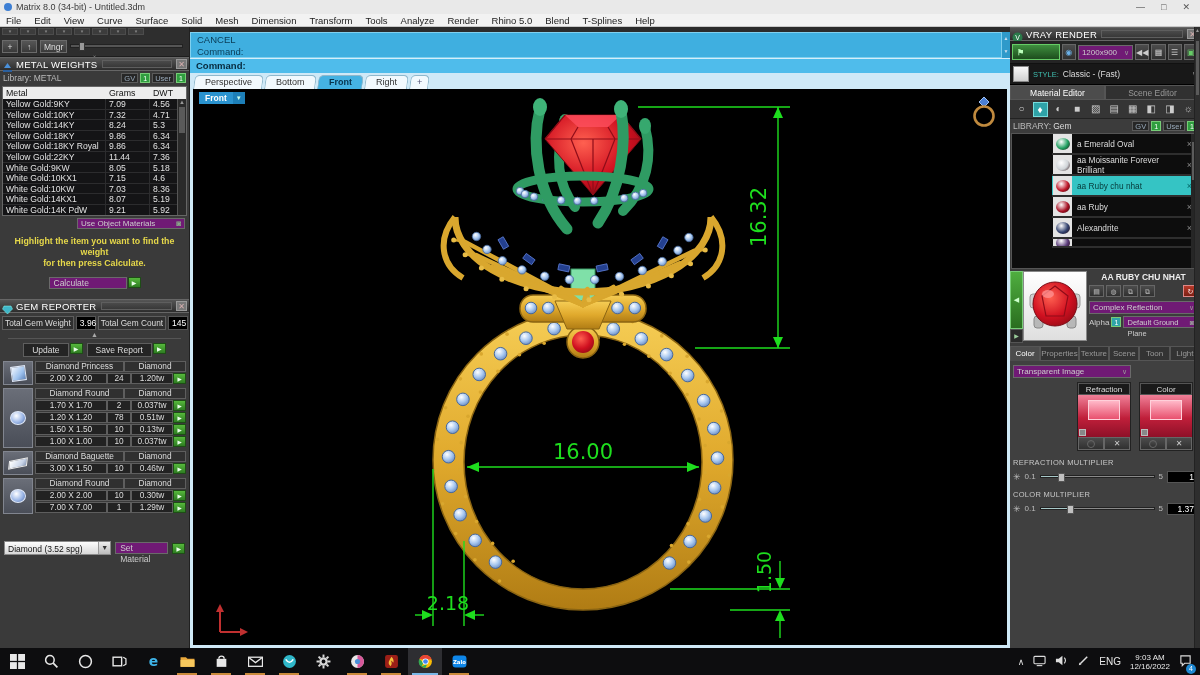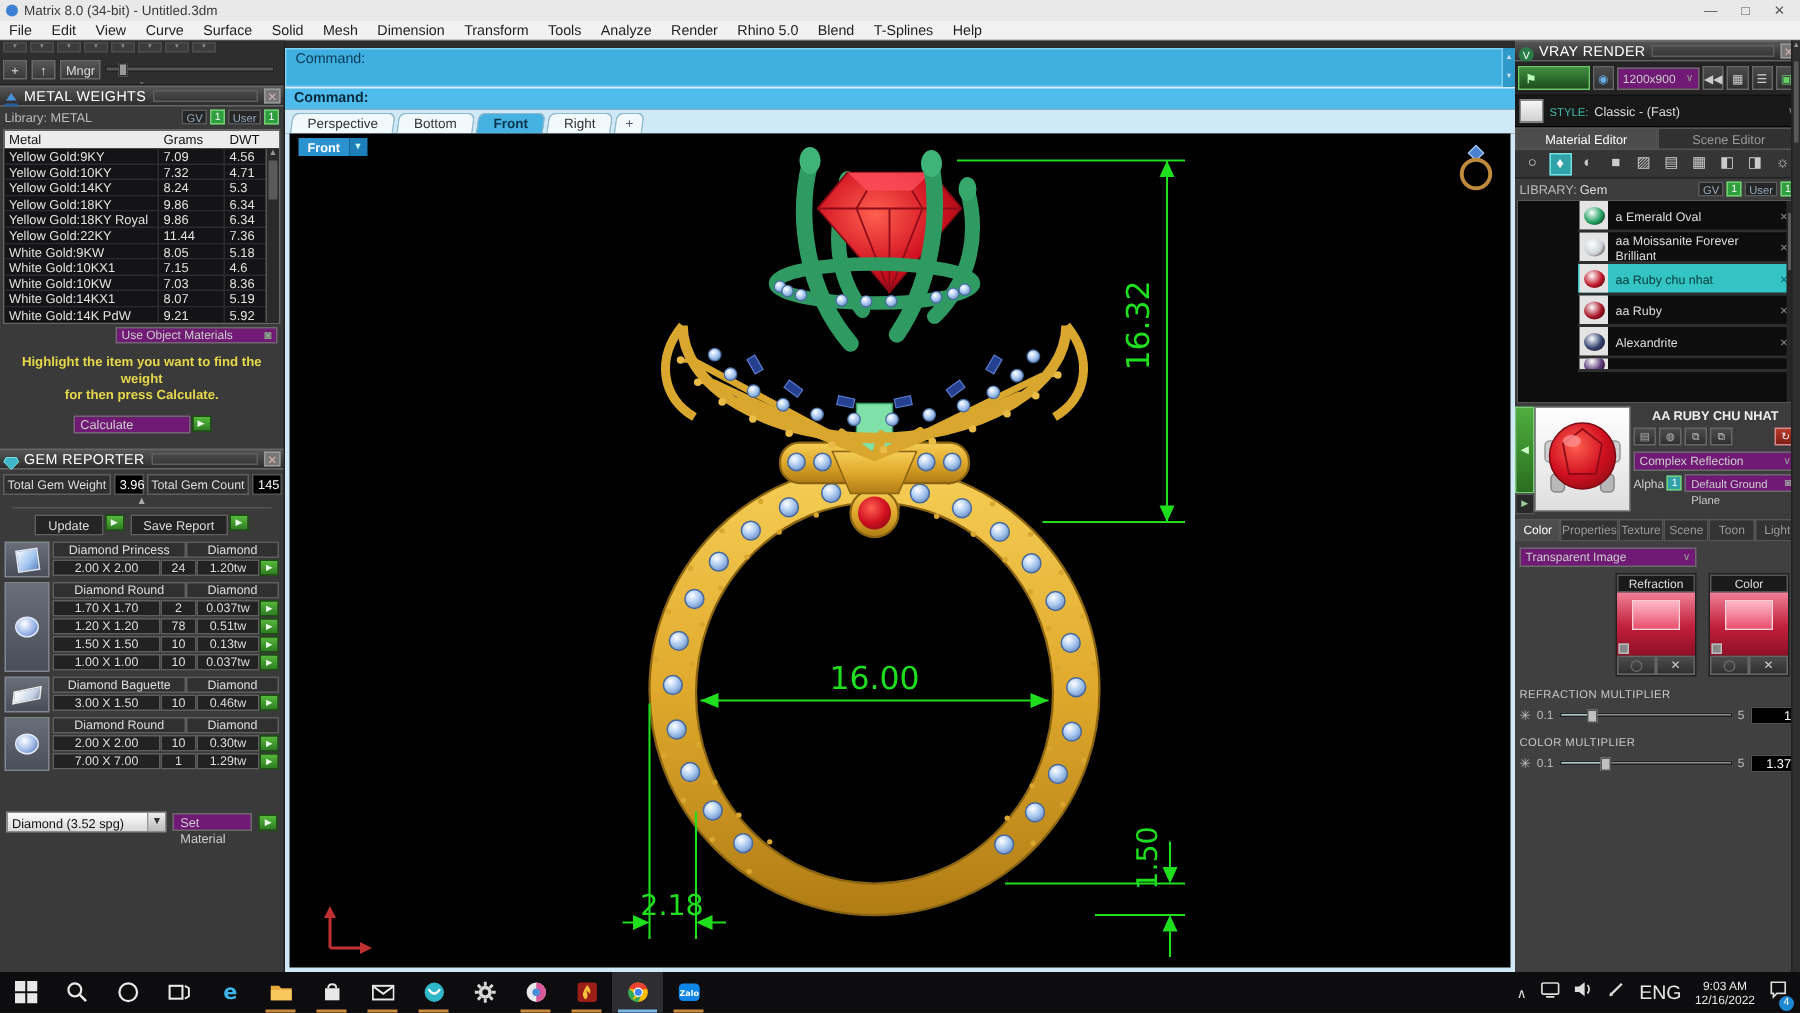--- a/index.html
+++ b/index.html
@@ -193,21 +193,21 @@
   
   #taskbar { position:absolute; left:0; top:648px; width:1200px; height:27px; background:#0d0d0f; display:flex; align-items:center; }
   .tbicon { width:34px; height:27px; display:flex; align-items:center; justify-content:center; position:relative; }
   .tbicon svg { width:15px; height:15px; }
   .tbicon.active { background:#2e2e32; }
   .tbicon .runbar { position:absolute; bottom:0; left:7px; right:7px; height:2px; background:#c98a3a; }
   .tbicon.active .runbar { background:#7ab8e8; left:4px; right:4px; }
   #tray { margin-left:auto; display:flex; align-items:center; gap:9px; padding-right:8px; color:#e8e8e8; }
   #tray svg { width:13px; height:13px; }
   .trchev { font-size:9px; color:#ddd; }
-  #trlang { font-size:13px; }
+  #trlang { font-size:10px; }
   #trclock { font-size:8px; text-align:center; line-height:9px; }
   #trnotif { position:relative; }
   #trbadge { position:absolute; right:-4px; bottom:-3px; width:10px; height:10px; border-radius:50%;
     background:#1e88d2; color:#fff; font-size:7px; text-align:center; line-height:10px; }
 </style>
 </head>
 <body>
 
 <div id="titlebar">
   <span class="appdot"></span>
@@ -488,20 +488,21 @@
         <span>Diamond    (3.52 spg)</span>
         <span class="dn">▼</span>
       </span>
       <span id="setmat" class="dbox">Set Material</span>
       <span class="gbtn">▶</span>
     </div>
   </div>
 
   <div id="centercol">
     <div id="cmdhist">
+      <div>CANCEL</div>
       <div>Command:</div>
     </div>
     <div id="cmdscroll">
         <div>▲</div>
         <div>▼</div>
       </div>
     <div id="cmdline">Command:</div>
     <div id="tabrow">
         <span class="vtab"><span>Perspective</span></span>
         <span class="vtab"><span>Bottom</span></span>

